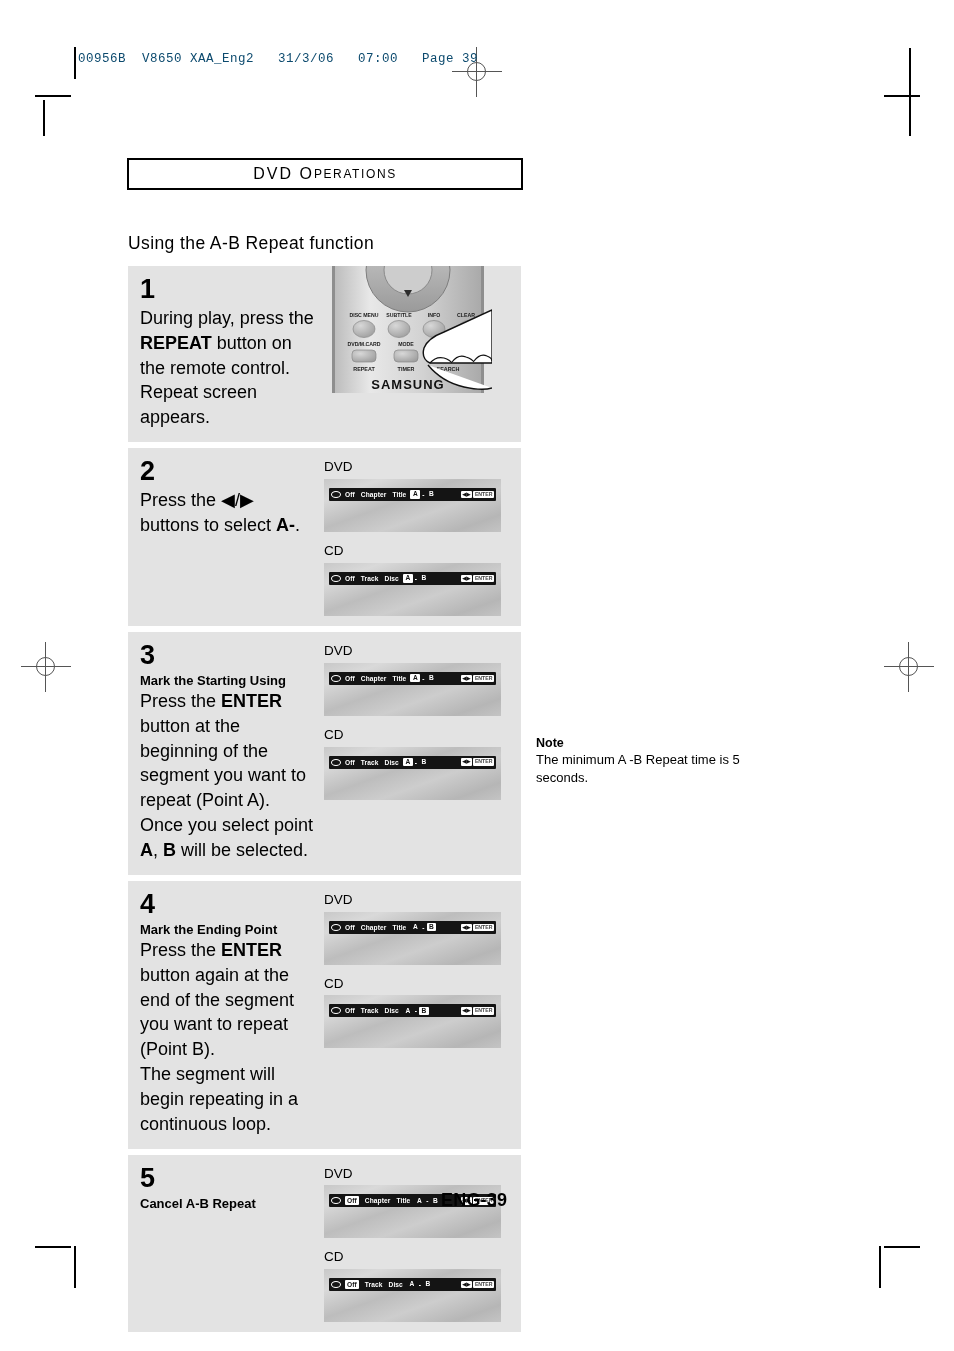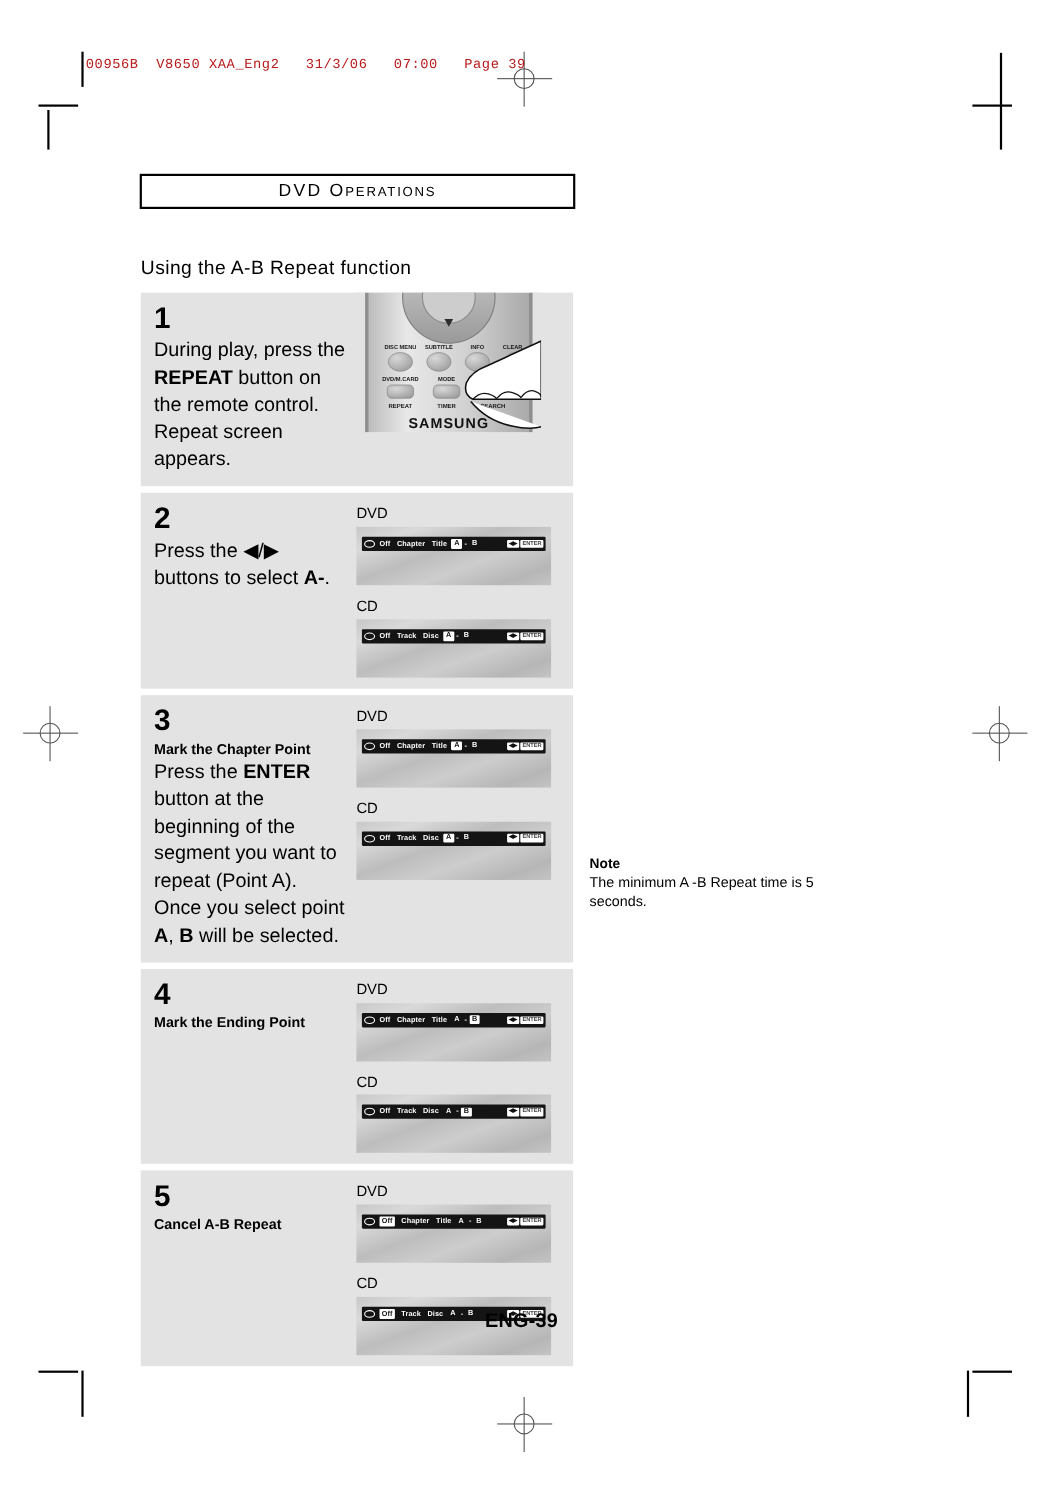--- a/index.html
+++ b/index.html
@@ -49,21 +49,21 @@
 
   
   .job-slug {
     position: absolute;
     left: 78px;
     top: 52px;
     font-family: "Liberation Mono", monospace;
     font-size: 12.5px;
     letter-spacing: 0.5px;
     white-space: pre;
-    color: #b91c1c;
+    color: #0c4a6e;
   }
   .job-rule {
     position: absolute;
     left: 74px;
     top: 47px;
     width: 2px;
     height: 32px;
     background: #000;
   }
 
@@ -225,21 +225,20 @@
     overflow: hidden;
     background: #e3e3e3;
   }
 
   
   .note {
     position: absolute;
     left: 536px;
     top: 736px;
     width: 240px;
-    margin-top: 42px;
   }
   .note-title {
     font-size: 12.5px;
     font-weight: bold;
     margin-bottom: 1px;
   }
   .note-text {
     font-size: 13px;
     line-height: 1.35;
   }
@@ -392,21 +391,21 @@
             <span class="spacer"></span>
             <span class="key-chip">◀▶</span>
             <span class="key-chip dim">ENTER</span>
           </div>
         </div>
       </div>
     </div>
     <div class="step">
       <div class="step-left">
         <div class="step-num">3</div>
-        <div class="step-head">Mark the Chapter Point</div>
+        <div class="step-head">Mark the Starting Using</div>
         <div class="step-body">Press the <b>ENTER</b> button at the beginning of the segment you want to repeat (Point A). Once you select point <b>A</b>, <b>B</b> will be selected.</div>
       </div>
       <div class="step-right">
         <div class="osd-label">DVD</div>
         <div class="osd-screen">
           <div class="osd-bar">
             <span class="loop-icon"></span>
             <span class="seg">Off</span>
             <span class="seg sp">Chapter</span>
             <span class="seg sp">Title</span>
@@ -436,20 +435,21 @@
             <span class="key-chip">◀▶</span>
             <span class="key-chip dim">ENTER</span>
           </div>
         </div>
       </div>
     </div>
     <div class="step">
       <div class="step-left">
         <div class="step-num">4</div>
         <div class="step-head">Mark the Ending Point</div>
+        <div class="step-body">Press the <b>ENTER</b> button again at the end of the segment you want to repeat (Point B).<br>The segment will begin repeating in a continuous loop.</div>
       </div>
       <div class="step-right">
         <div class="osd-label">DVD</div>
         <div class="osd-screen">
           <div class="osd-bar">
             <span class="loop-icon"></span>
             <span class="seg">Off</span>
             <span class="seg sp">Chapter</span>
             <span class="seg sp">Title</span>
             <span class="ab">

